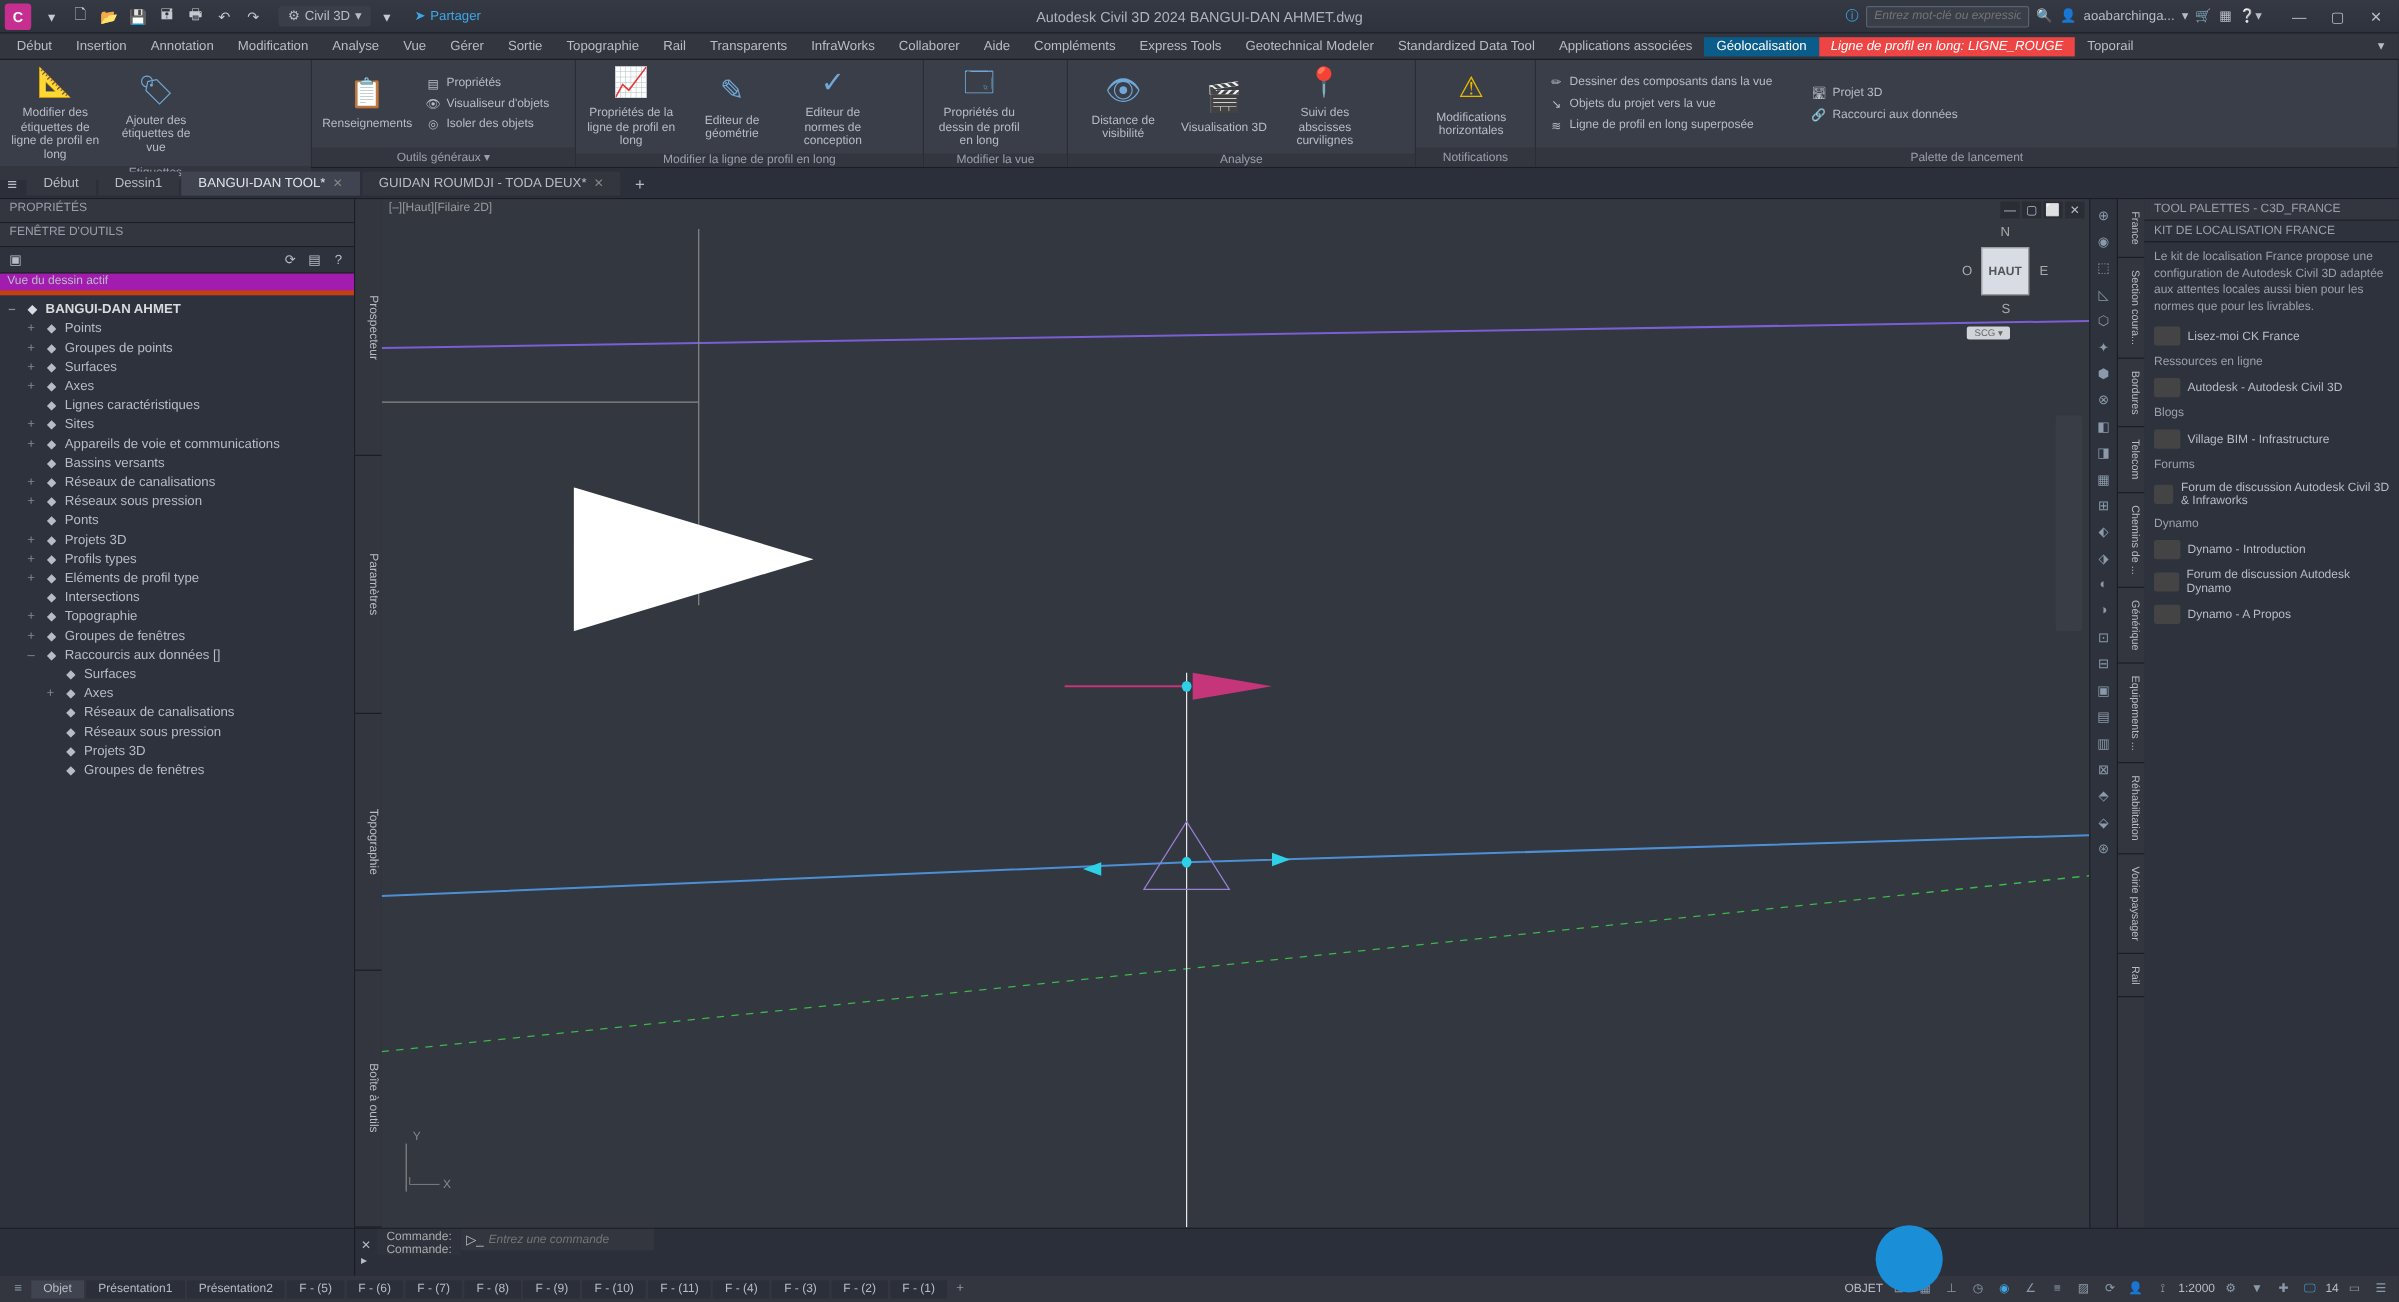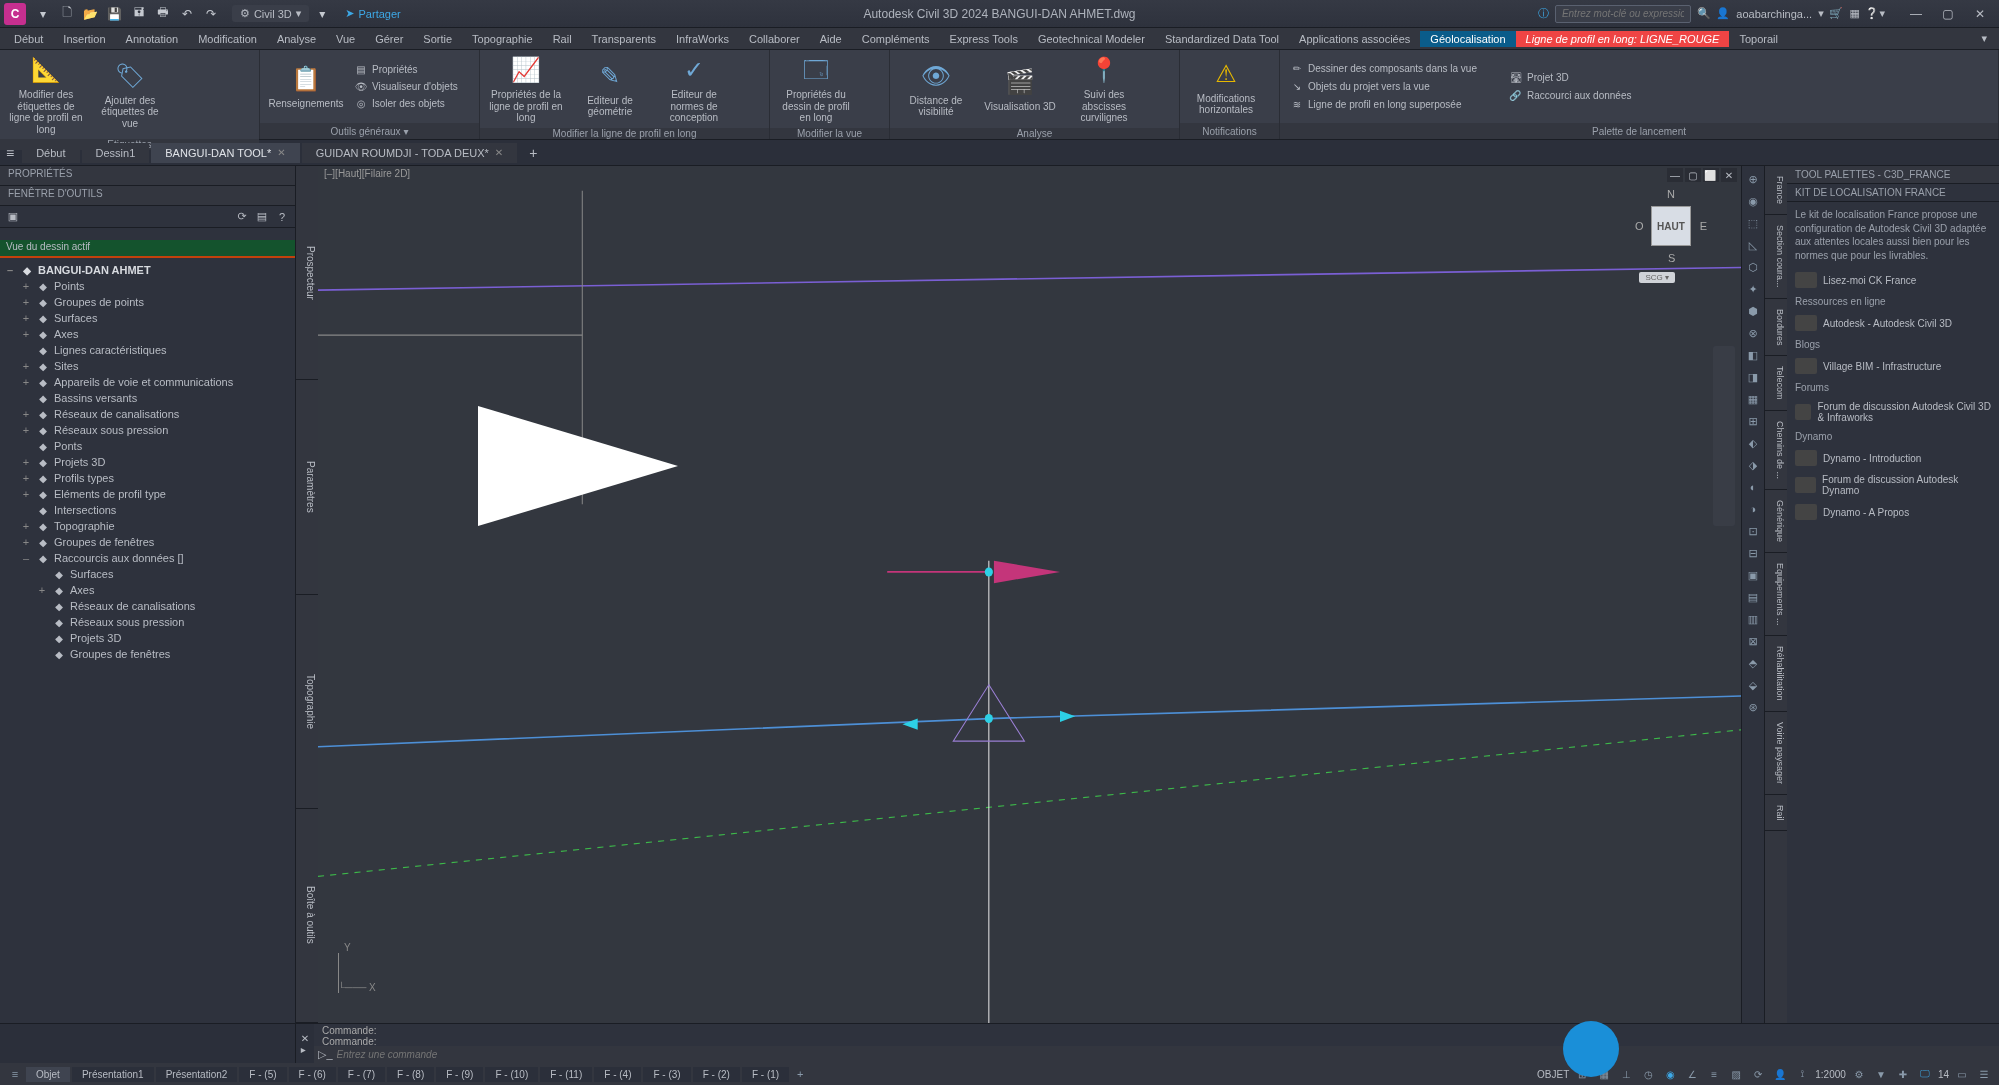--- a/index.html
+++ b/index.html
@@ -45,21 +45,21 @@
 .doctabs .dtab .close { font-size:10px; color:#888;}
 .doctabs .addtab { padding:4px 10px; font-size:14px;}
 
 
 .main { display:flex; height: calc(1085px - 28px - 22px - 90px - 26px - 40px - 22px); }
 .left-panel { width:296px; background:#2e323d; display:flex; flex-direction:column; border-right:1px solid #1a1d24;}
 .panel-header { height:20px; background:#33363f; padding:2px 8px; font-size:10px; color:#9aa0ab; border-bottom:1px solid #1a1d24;}
 .tool-strip { height:22px; background:#2e323d; display:flex; align-items:center; padding:0 4px; gap:2px; border-bottom:1px solid #1a1d24;}
 .tool-strip .spacer { flex:1;}
 .tool-strip .tbtn { width:18px; height:18px; display:flex; align-items:center; justify-content:center; font-size:11px;}
-.view-dd { height:18px; background:#14532d; padding:1px 6px; font-size:10px; border-bottom:2px solid #c2410c;margin-top:12px;}
+.view-dd { height:18px; background:#a21caf; padding:1px 6px; font-size:10px; border-bottom:4px solid #c2410c;}
 .tree { flex:1; overflow:auto; padding:4px 2px; font-size:11px;}
 .tree-item { display:flex; align-items:center; gap:4px; padding:1px 2px; white-space:nowrap;}
 .tree-item .exp { width:12px; text-align:center; color:#888;}
 .tree-item .ticon { width:14px; height:14px; display:inline-flex; align-items:center; justify-content:center; font-size:10px;}
 .tree-item.bold { font-weight:bold; color:#d8dbe0;}
 .indent1 { padding-left: 18px;}
 .indent2 { padding-left: 34px;}
 
 
 .draw-wrap { flex:1; display:flex; position:relative;}
@@ -89,21 +89,21 @@
 .right-panel { width:212px; background:#2e323d; display:flex; flex-direction:column;}
 .rp-section-title { background:#33363f; padding:3px 8px; font-size:10px; color:#9aa0ab; border-bottom:1px solid #1a1d24;}
 .rp-body { padding:6px 8px; font-size:10px; line-height:1.35; color:#9aa0ab;}
 .rp-item { display:flex; align-items:center; gap:6px; padding:4px 8px; font-size:10px;}
 .rp-item .ricon2 { width:22px; height:16px; background:#444; border-radius:2px;}
 .rp-heading { padding:4px 8px; font-size:10px; color:#9aa0ab;}
 
 
 .cmdbar { height:40px; background:#2b2f3a; display:flex; border-top:1px solid #1a1d24;}
 .cmdbar .cmd-left { width:296px; border-right:1px solid #1a1d24;}
-.cmdbar .cmd-main { flex:1; display:flex; flex-direction:column;}
+.cmdbar .cmd-main { flex:1; display:flex; flex-direction:row;}
 .cmd-hist { height:22px; padding:1px 8px; font-size:10px; color:#aaa; line-height:11px; background:#2e323d;}
 .cmd-input-row { height:18px; display:flex; align-items:center; background:#33363f; padding:0 4px; gap:4px;}
 .cmd-input-row input { flex:1; background:transparent; border:none; outline:none; color:#888; font-size:10px; font-style:italic;}
 .cmd-close { width:18px; display:flex; flex-direction:column; align-items:center; justify-content:center; font-size:10px;}
 
 
 .statusbar { height:22px; background:#33363f; display:flex; align-items:center; padding:0 6px; font-size:11px; gap:2px;}
 .statusbar .sb-left { display:flex; align-items:center; gap:2px;}
 .statusbar .stab { padding:2px 10px; background:#2b2f3a; font-size:10px;}
 .statusbar .stab.active { background:#3f4450;}

